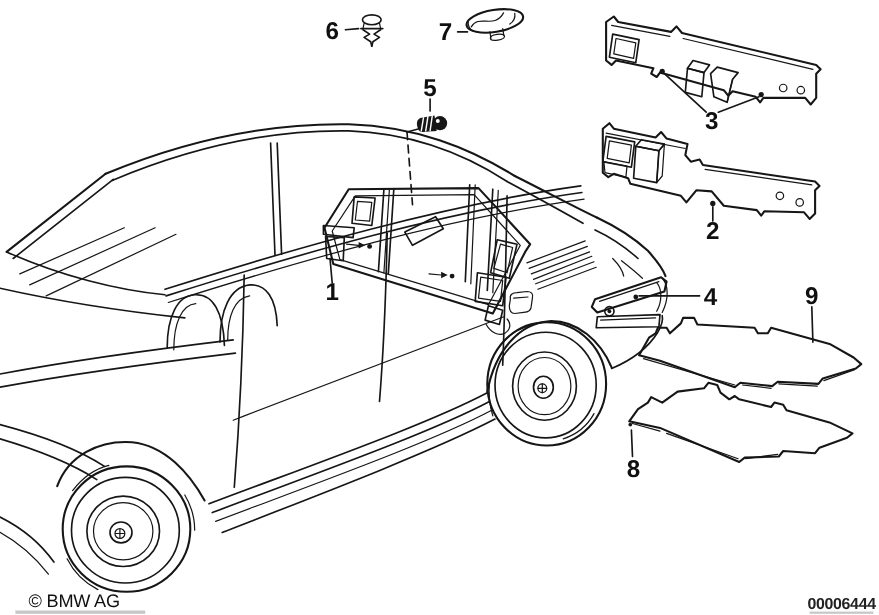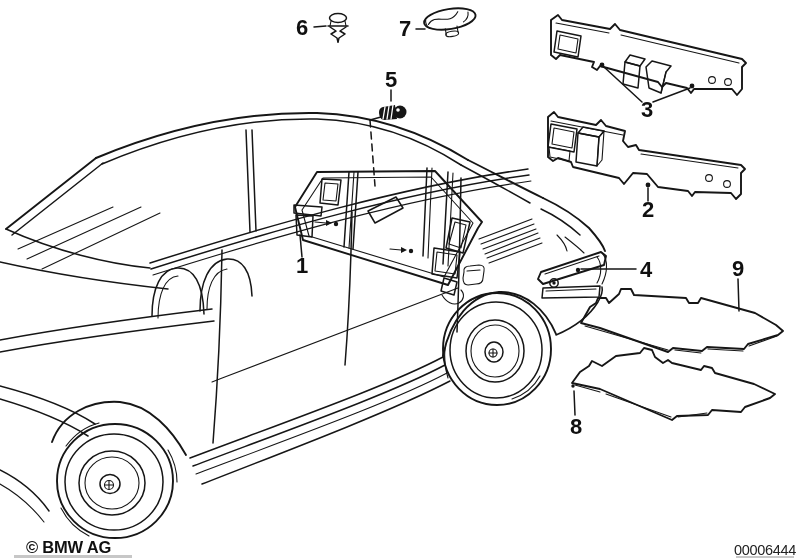--- a/index.html
+++ b/index.html
@@ -17,25 +17,25 @@
   .dash{stroke-dasharray:7 5;}
   .dot{fill:#161616;stroke:none;}
   .solid{fill:#161616;stroke:none;}
   .wht{fill:none;stroke:#ffffff;stroke-width:1.3;stroke-linecap:round;}
   .callout{
     position:absolute;width:26px;height:24px;margin-left:-13px;margin-top:-12px;
     text-align:center;font-size:22px;line-height:24px;font-weight:bold;color:#101010;
   }
   .copyright{
     position:absolute;left:26px;top:538px;
-    font-size:16.5px;font-weight:bold;color:#101010;letter-spacing:-0.2px;
+    font-size:16.5px;font-weight:normal;color:#101010;letter-spacing:-0.2px;
   }
   .docnum{
     position:absolute;left:734px;top:542px;
-    font-size:14.5px;font-weight:400;color:#222;letter-spacing:-0.3px;
+    font-size:14.5px;font-weight:700;color:#222;letter-spacing:-0.3px;
   }
   .artifact{position:absolute;background:#8f8f8f;opacity:.5;}
   .artifact.left{left:14px;top:555px;width:118px;height:3px;}
   .artifact.right{left:736px;top:556px;width:58px;height:2px;}
 </style>
 </head>
 <body>
 
 <div class="canvas">
 

